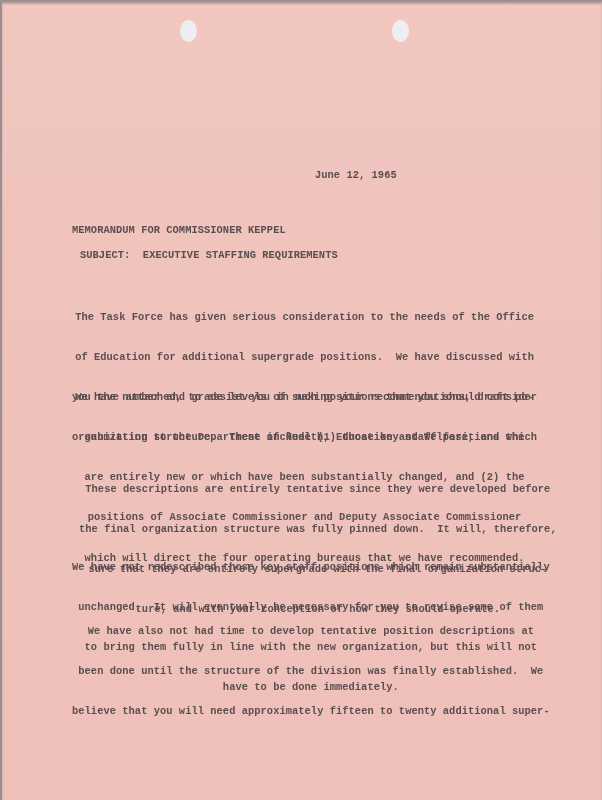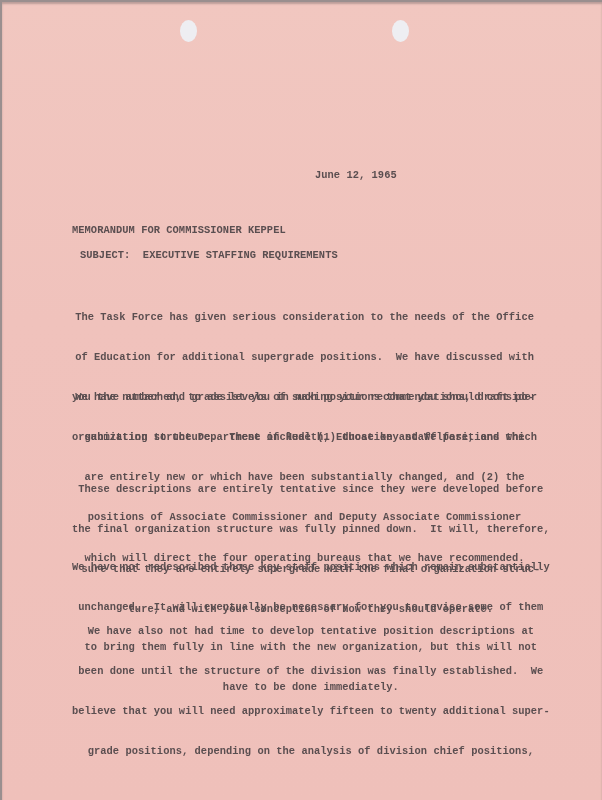--- a/index.html
+++ b/index.html
@@ -86,39 +86,38 @@
   </div>
 
   <div class="mono para" style="top:362px;">
     <span class="line">We have attached, to assist you in making your recommendations, draft po-</span>
     <span class="line">organization structure.  These include (1) those key staff positions which</span>
     <span class="line">are entirely new or which have been substantially changed, and (2) the</span>
     <span class="line">positions of Associate Commissioner and Deputy Associate Commissioner</span>
     <span class="line">which will direct the four operating bureaus that we have recommended.</span>
   </div>
 
-  <div class="mono para" style="top:454px;">
+  <div class="mono para" style="top:454px;margin-left:7px;">
     <span class="line">These descriptions are entirely tentative since they were developed before</span>
     <span class="line">the final organization structure was fully pinned down.  It will, therefore,</span>
     <span class="line">sure that they are entirely supergrade with the final organization struc-</span>
     <span class="line">ture, and with your conception of how they should operate.</span>
   </div>
 
   <div class="mono para" style="top:532px;">
     <span class="line">We have not redescribed those key staff positions which remain substantially</span>
     <span class="line">unchanged.  It will eventually be necessary for you to revise some of them</span>
     <span class="line">to bring them fully in line with the new organization, but this will not</span>
     <span class="line">have to be done immediately.</span>
   </div>
 
   <div class="mono para" style="top:596px;">
     <span class="line">We have also not had time to develop tentative position descriptions at</span>
     <span class="line">been done until the structure of the division was finally established.  We</span>
     <span class="line">believe that you will need approximately fifteen to twenty additional super-</span>
-    <span class="line">grade positions, depending on the analysis of division chief positions,</span>
     
     
     
     
     
     
     
   </div>
 </div>
 

